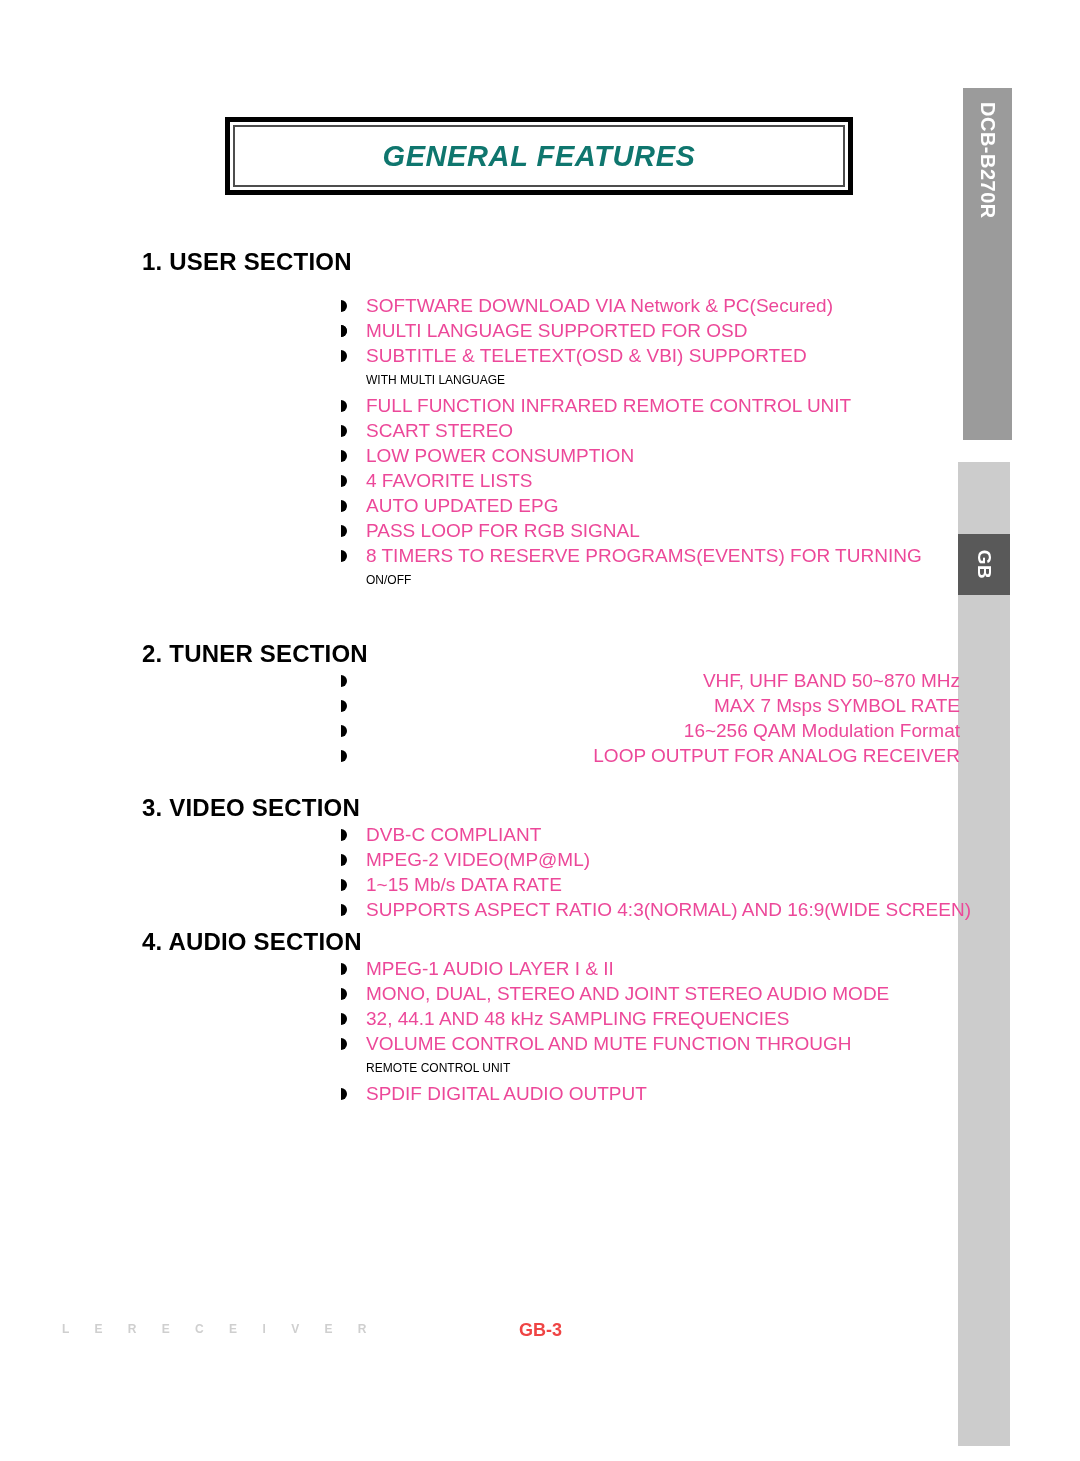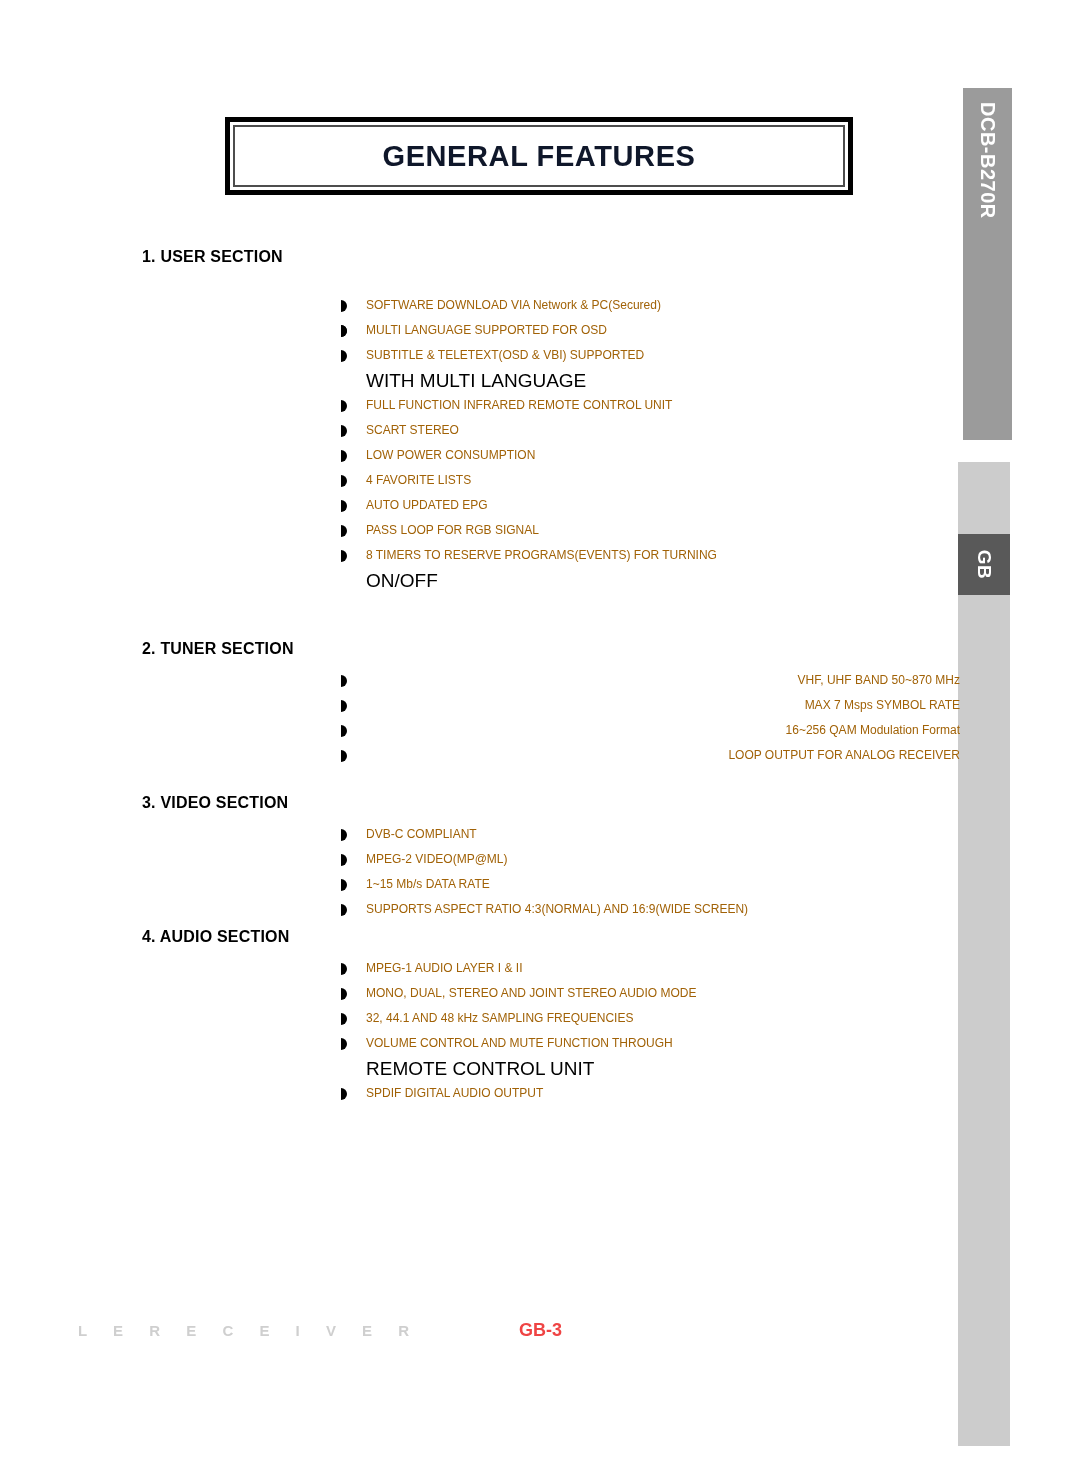--- a/index.html
+++ b/index.html
@@ -117,90 +117,90 @@
     border: 2px solid #4d4d4d;
     box-sizing: border-box;
     display: flex;
     align-items: center;
     justify-content: center;
   }
   .title-text {
     font-size: 29px;
     font-weight: bold;
     letter-spacing: 0.6px;
-    color: #0f172a;
+    color: #0f766e;
+    font-style: italic;
   }
 
   
   .content {
     position: absolute;
     left: 0;
     top: 0;
     width: 958px;
     height: 1461px;
   }
   .section {
     position: absolute;
     left: 142px;
     width: 800px;
   }
   .section-heading {
-    font-size: 16px;
+    font-size: 24px;
     font-weight: bold;
     letter-spacing: 0.2px;
     color: #000000;
     margin: 0 0 0 0;
     white-space: nowrap;
   }
   .bullet-list {
     list-style: none;
     margin: 0;
     padding: 0;
     position: absolute;
     left: 198px;
     top: 0;
     width: 620px;
   }
   .bullet-item {
     position: relative;
     padding-left: 26px;
-    font-size: 12px;
+    font-size: 19px;
     line-height: 25px;
-    color: #a16207;
+    color: #ec4899;
     white-space: nowrap;
   }
   .bullet-icon {
     position: absolute;
     left: 1px;
     top: 7px;
     width: 6px;
     height: 12px;
     background: #000000;
     border-radius: 0 6px 6px 0;
   }
   .bullet-cont {
     position: relative;
     padding-left: 26px;
-    font-size: 19px;
+    font-size: 12px;
     line-height: 25px;
     color: #000000;
     white-space: nowrap;
   }
 
   
   .footer-watermark {
     position: absolute;
     left: 62px;
     top: 1322px;
-    font-size: 15px;
+    font-size: 12px;
     font-weight: bold;
     color: #cfcfcf;
     letter-spacing: 11px;
     white-space: nowrap;
-    margin-left: 16px;
   }
   .footer-page {
     position: absolute;
     left: 519px;
     top: 1320px;
     font-size: 18px;
     font-weight: bold;
     color: #ef4444;
     white-space: nowrap;
   }

